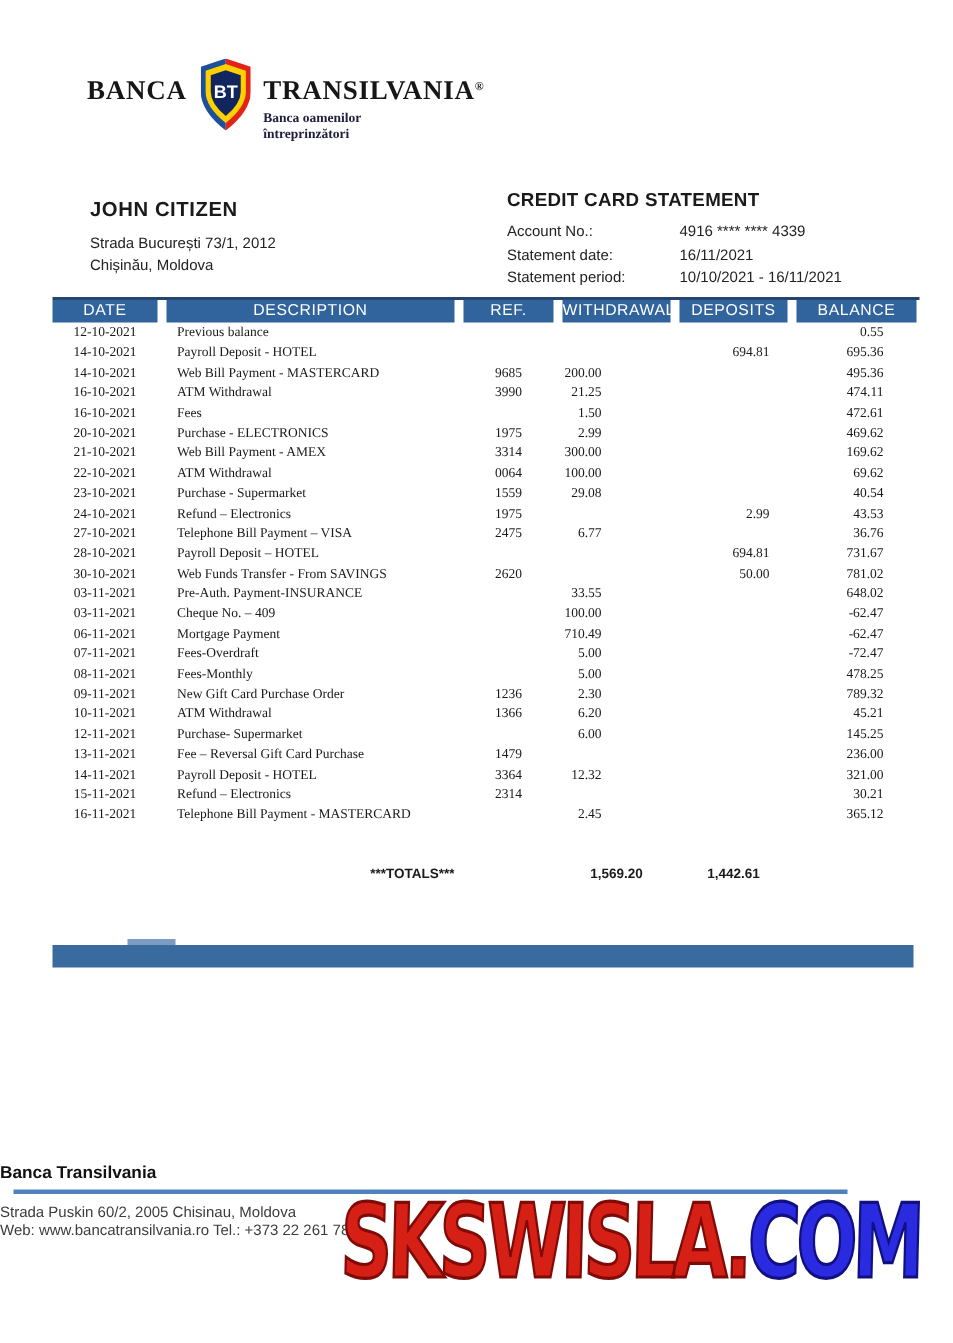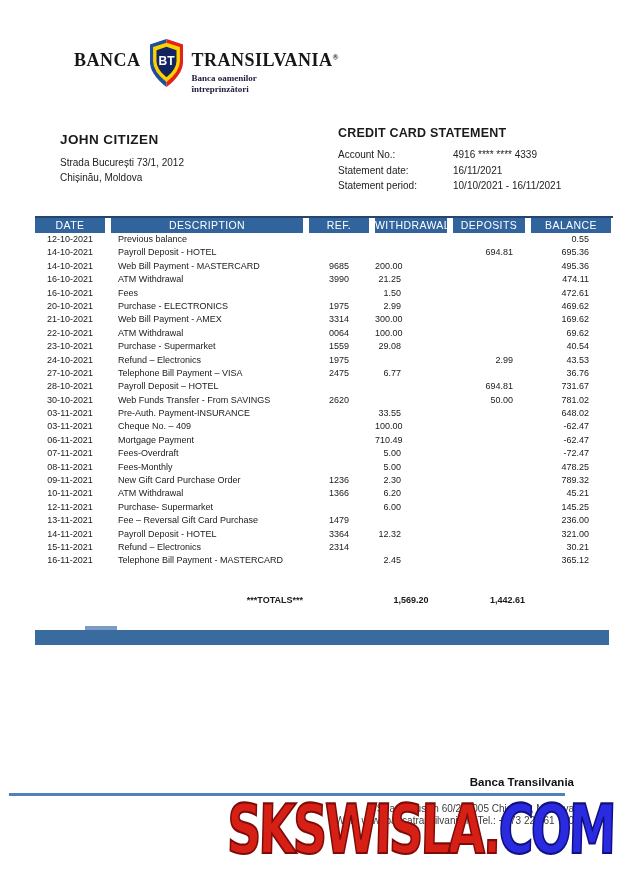--- a/index.html
+++ b/index.html
@@ -1,21 +1,21 @@
 <!DOCTYPE html>
 <html><head>
 <meta charset="utf-8">
 <style>
   * { margin:0; padding:0; box-sizing:border-box; }
   html,body { background:#ffffff; }
   body { font-family:"Liberation Sans", sans-serif; color:#1a1a1a; }
   .page { position:relative; width:635px; height:895px; background:#fff; overflow:hidden; }
 
   
-  .logo { position:absolute; left:74px; top:38px; display:flex; align-items:flex-start; }
+  .logo { position:absolute; left:58px; top:38px; display:flex; align-items:flex-start; }
   .logo .word { font-family:"Liberation Serif", serif; font-weight:bold; font-size:18px;
                 letter-spacing:0.5px; color:#161616; margin-top:12px; }
   .logo svg { margin:0 7px; }
   .word2-block { margin-top:12px; }
   .word2-line { font-family:"Liberation Serif", serif; font-weight:bold; font-size:18px;
                 letter-spacing:0.5px; color:#161616; }
   .word2-line sup { font-size:8px; vertical-align:6px; }
   .tagline { font-family:"Liberation Serif", serif; font-weight:bold; font-size:9px;
              color:#20203e; line-height:11px; margin-top:2px; }
 
@@ -23,45 +23,45 @@
   .customer { position:absolute; left:60px; top:132px; }
   .customer-name { font-size:13.5px; font-weight:bold; letter-spacing:0.4px; margin-bottom:8px; }
   .customer-addr { font-size:10px; line-height:15px; color:#222; }
 
   .stmt-info { position:absolute; left:338px; top:126px; }
   .stmt-title { font-size:12.5px; font-weight:bold; letter-spacing:0.2px; margin-bottom:7px; }
   .stmt-field { display:flex; font-size:10px; line-height:15.5px; color:#222; }
   .stmt-field .lbl { width:115px; }
 
   
-  .txn-table { position:absolute; left:35px; top:216px; width:578px; }
+  .txn-table { position:absolute; left:35px; top:198px; width:578px; }
   .grid-row { display:grid; grid-template-columns:70px 192px 60px 72px 72px 80px; column-gap:6px; }
   .thead { border-top:2px solid #24456e; }
   .thead .hcell { background:#31639c; color:#ffffff; font-size:10.5px; letter-spacing:0.4px;
                   height:15px; line-height:14px; text-align:center; }
-  .tbody .trow { height:13.4px; }
+  .tbody .trow { height:13.4px;font-family:Liberation Serif, serif; }
   .c { font-size:9px; line-height:13.4px; white-space:nowrap; overflow:hidden; }
   .c.date { text-align:center; }
   .c.desc { text-align:left; padding-left:7px; }
   .c.ref  { text-align:center; }
   .c.wd   { text-align:right; padding-right:46px; }
   .c.dep  { text-align:right; padding-right:12px; }
   .c.bal  { text-align:right; padding-right:22px; }
 
   .totals { margin-top:26px; font-weight:bold; }
   .totals .c.desc { text-align:right; padding-right:0; }
   .totals .c.wd   { text-align:center; padding-right:0; }
-  .totals .c.dep  { text-align:right; padding-right:0; }
+  .totals .c.dep  { text-align:center; padding-right:0; }
 
   
   .blue-bar { position:absolute; left:35px; top:630px; width:574px; height:15px; background:#3a6b9e; }
   .blue-bar .notch { position:absolute; left:50px; top:-4px; width:32px; height:4px; background:#7c9cc4; }
 
   
-  .footer { position:absolute; left:0; top:776px; width:574px; text-align:right; }
+  .footer { position:absolute; left:0; top:776px; width:574px; text-align:left; }
   .footer-bank { font-size:11.5px; font-weight:bold; color:#111; }
   .footer-rule { width:556px; height:3px; background:#4f81bd; margin:5px auto 7px auto; }
   .footer-line { font-size:10px; line-height:12px; color:#3c3c3c; }
 
   
   .watermark { position:absolute; left:228px; top:789px; z-index:5;
                font-family:"DejaVu Sans", sans-serif; font-weight:bold; font-size:48px;
                letter-spacing:-3px; white-space:nowrap;
                transform:scaleY(1.42) skewX(-2deg); transform-origin:left top; }
   .wm-red  { color:#d62015; -webkit-text-stroke:1.5px #7e0b08; }

